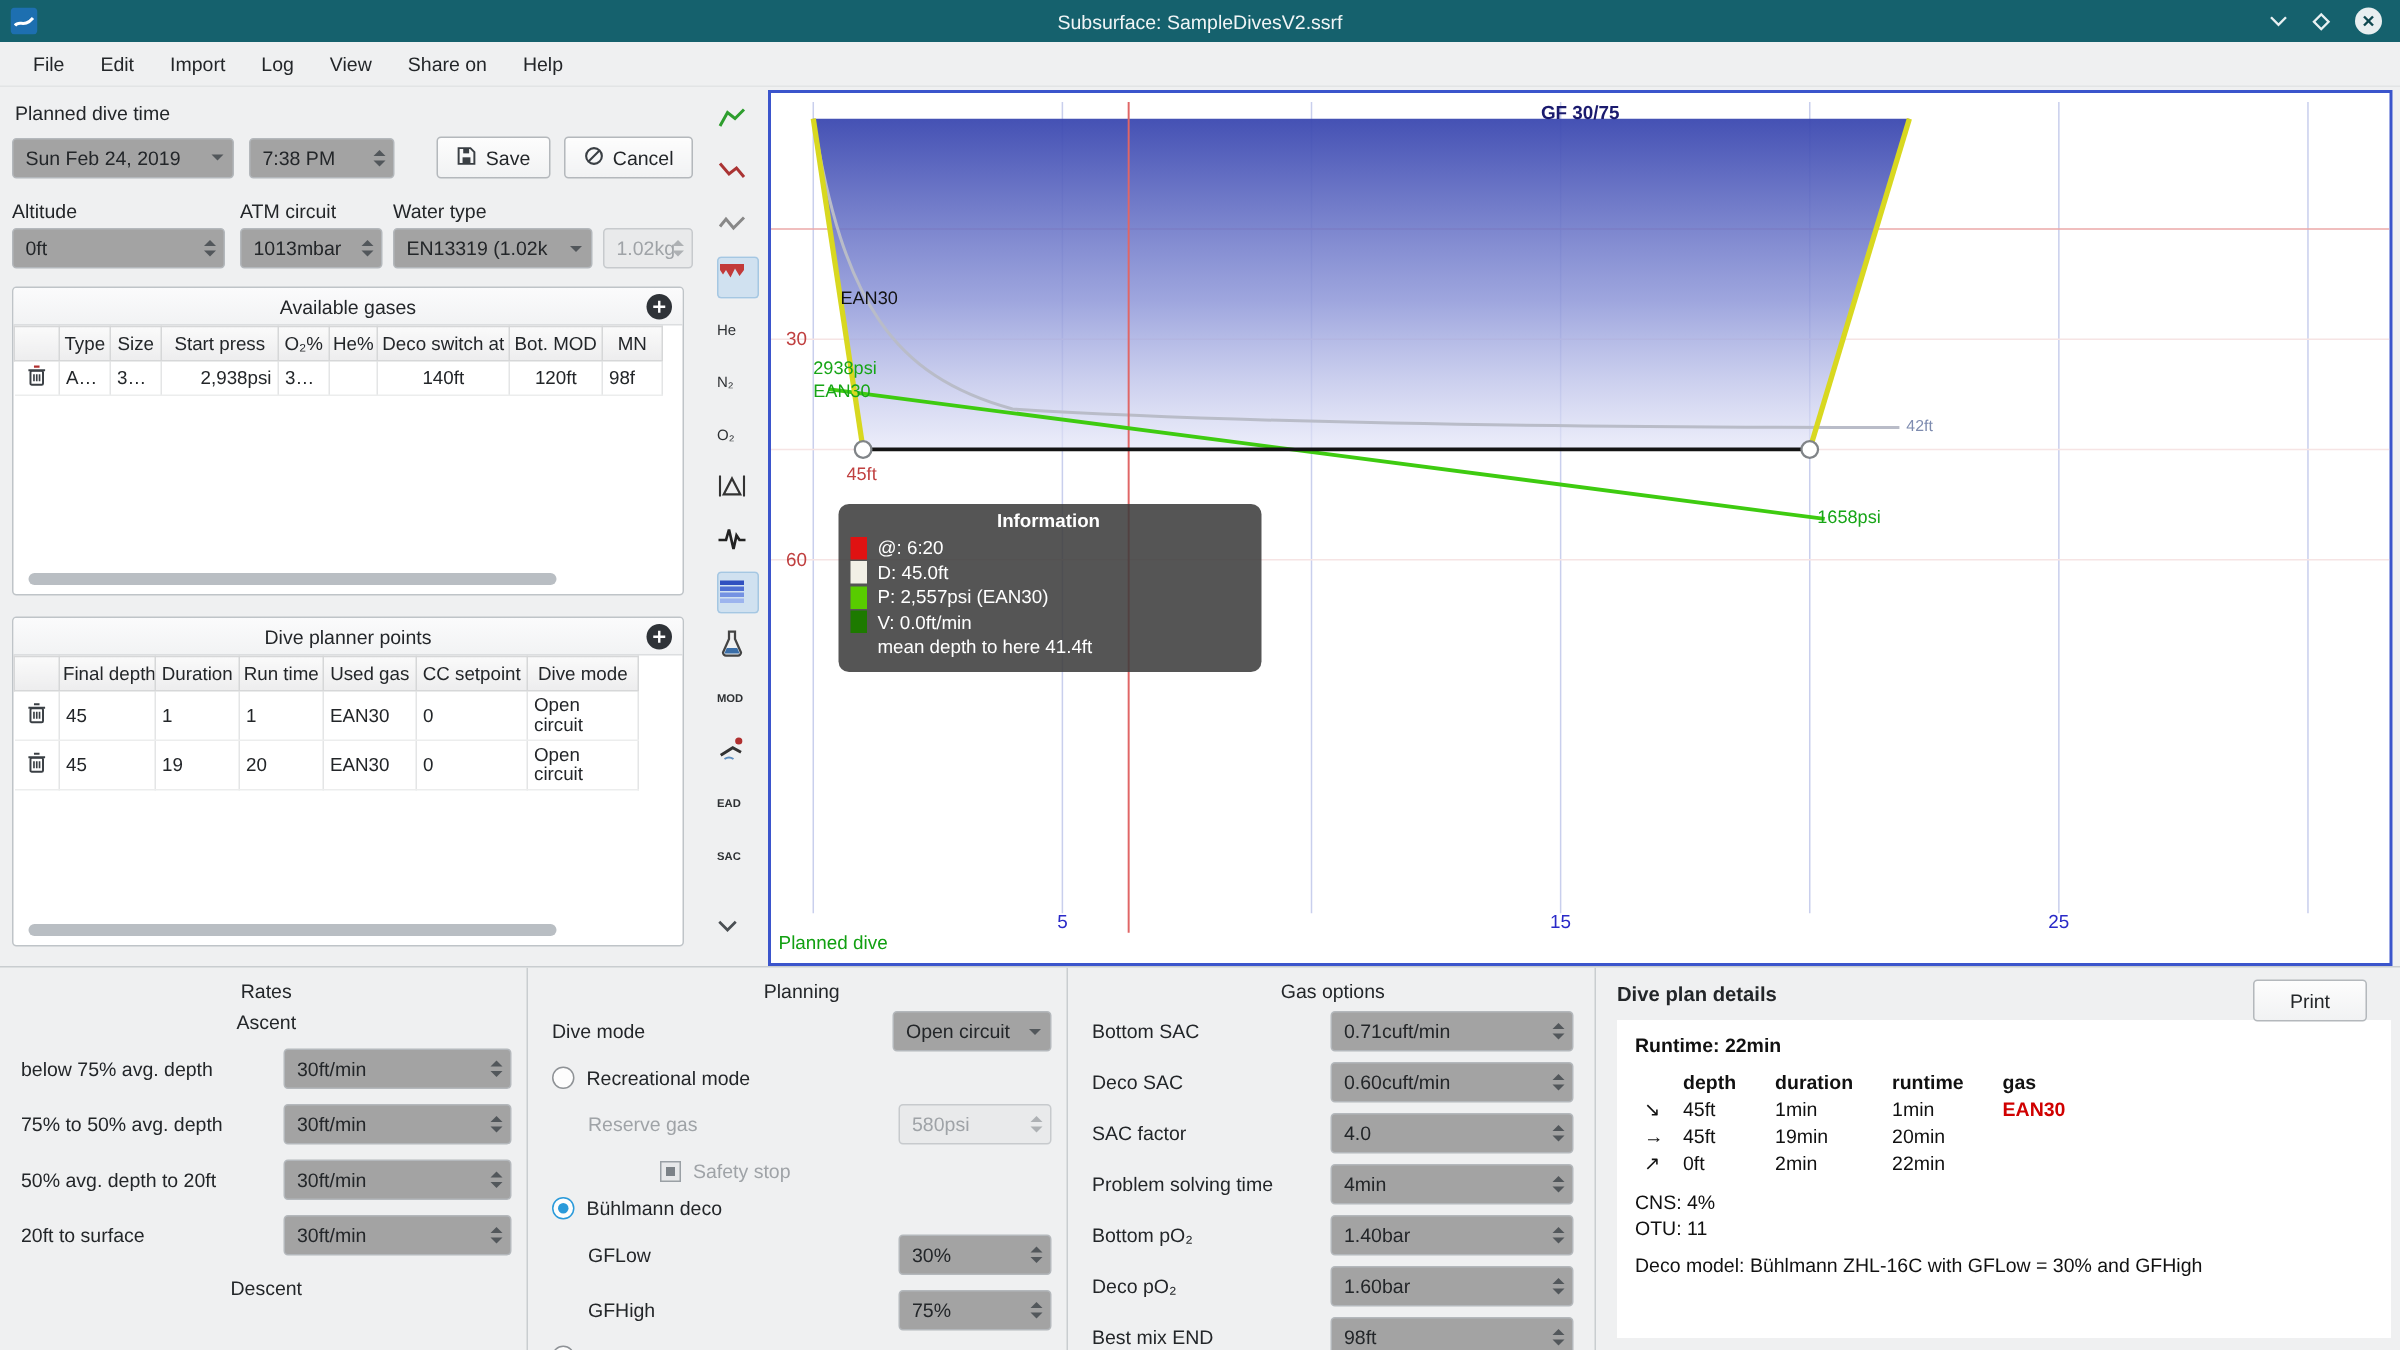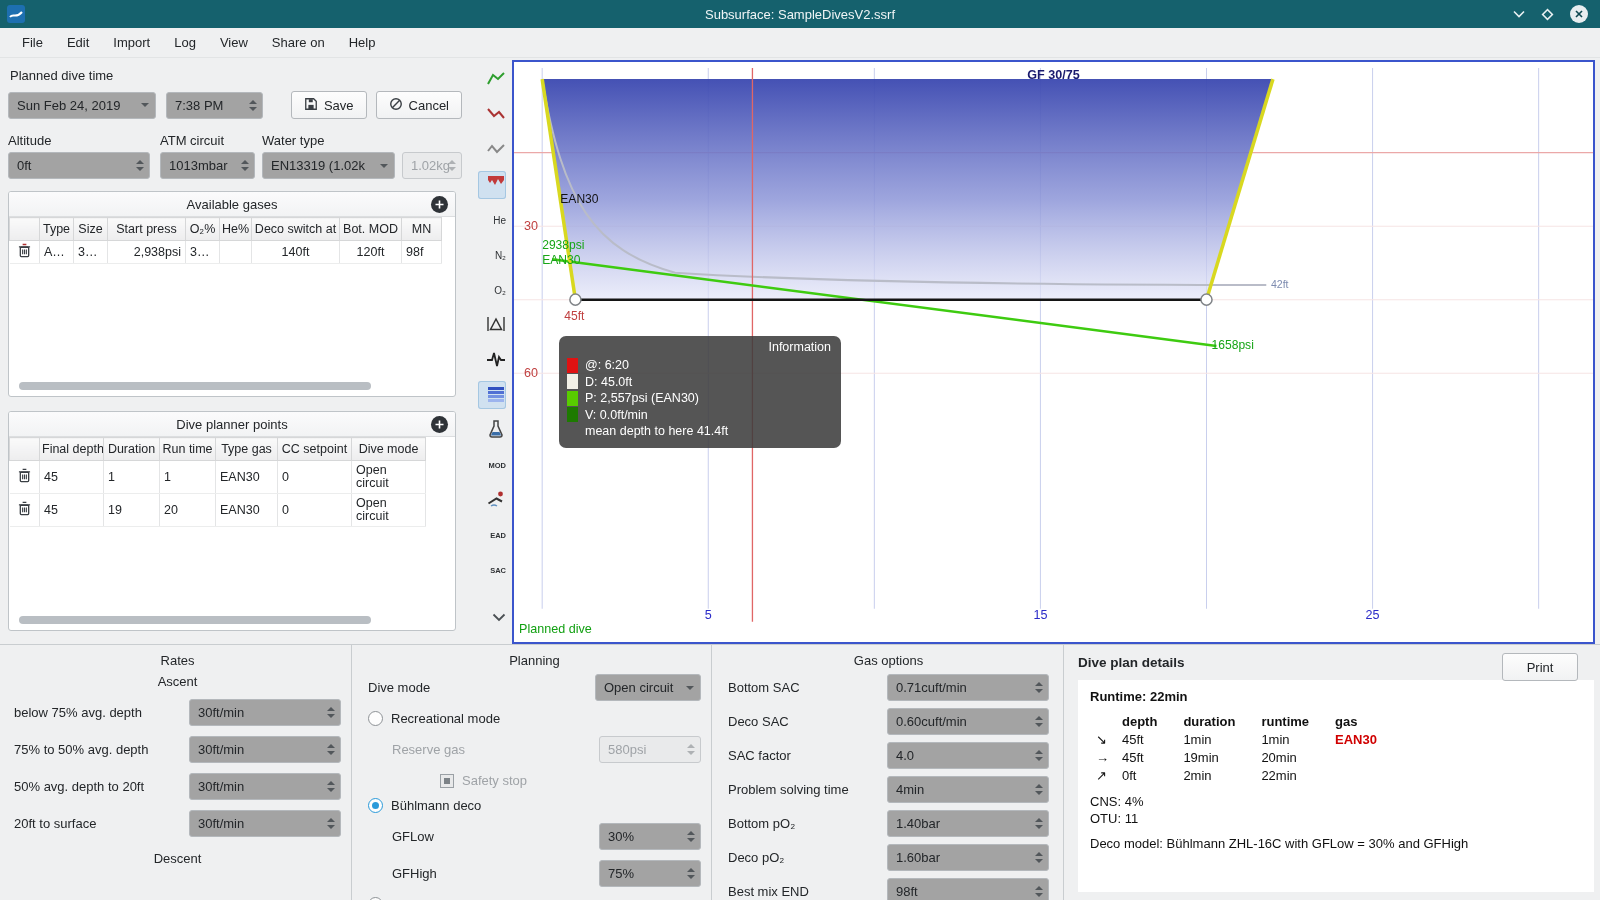--- a/index.html
+++ b/index.html
@@ -46,21 +46,21 @@
   .add-btn{position:absolute;right:7px;top:4px;width:17px;height:17px;border-radius:50%;background:#2f3338;display:flex;align-items:center;justify-content:center;border:none;padding:0}
   .gtable{border-collapse:collapse;table-layout:fixed;font-size:12.5px;margin-top:0}
   .gtable th{font-weight:normal;background:linear-gradient(#fafafa,#ededee);border:1px solid #d6d7d8;padding:4px 2px;white-space:nowrap;overflow:hidden;text-align:center}
   .gtable td{border-right:1px solid #e4e5e6;border-bottom:1px solid #eceded;padding:3px 4px;white-space:nowrap;overflow:hidden;background:#fff}
   .gtable td.icon-cell{text-align:center;padding:2px}
   .gtable td.wrap{white-space:normal;line-height:13px}
   .hscroll{position:absolute;left:10px;bottom:6px;width:352px;height:8px;border-radius:4px;background:#b9bec3}
 
   
   .toolbar-col{width:40px;min-width:40px;display:flex;flex-direction:column;align-items:center;padding:8px 0 6px 0}
-  .tb{width:28px;height:28px;display:flex;align-items:center;justify-content:flex-end;border:none;background:transparent;border-radius:3px;margin-bottom:7px;padding:0}
+  .tb{width:28px;height:28px;display:flex;align-items:center;justify-content:flex-start;border:none;background:transparent;border-radius:3px;margin-bottom:7px;padding:0}
   .tb.active{background:#d0e1f0;box-shadow:inset 0 0 0 1px #a5c7e2}
   .tb .tb-text{font-size:10px;color:#2e3134}
   .tb .tb-small{font-size:7.5px;font-weight:bold;color:#2e3134;letter-spacing:0}
   .tb-chev{margin-top:auto}
 
   
   .chart-wrap{flex:1;margin:2px 5px 0 0;border:2px solid #3b55cc;background:#fff;position:relative;overflow:hidden}
   .chart-wrap svg{display:block;width:100%;height:100%}
   .grid-v{stroke:#c9cfed;stroke-width:1}
   .grid-h{stroke:#eba8a8;stroke-width:1}
@@ -74,21 +74,21 @@
   text{font-family:"Liberation Sans",sans-serif}
   .gf-label{fill:#1a1a6e;font-size:12.5px;font-weight:bold}
   .xtick{fill:#2a2ac8;font-size:12.5px}
   .ytick{fill:#c04040;font-size:12.5px}
   .gas-label{fill:#121212;font-size:12px}
   .press-label{fill:#17a517;font-size:12px}
   .depth-label{fill:#c04040;font-size:12px}
   .mean-label{fill:#7e8cb0;font-size:10.5px}
   .planned-label{fill:#12a012;font-size:12.5px}
   .chart-tooltip{position:absolute;left:45px;top:274px;width:282px;background:rgba(60,60,60,.87);border-radius:7px;color:#fff;padding:4px 10px 8px 8px;font-size:12.5px}
-  .tt-title{text-align:right;font-weight:normal;margin-bottom:3px}
+  .tt-title{text-align:center;font-weight:bold;margin-bottom:3px}
   .tt-row{display:flex;align-items:center;gap:7px;line-height:16.5px}
   .tt-chip{width:11px;height:15px;flex:none}
 
   
   .bottom-row{display:flex;height:256px;background:#eff0f1;border-top:1px solid #c9cdd0;overflow:hidden}
   .panel{overflow:hidden}
   .panel-title{text-align:center;margin-bottom:6px;padding-top:2px}
   .panel-subtitle{text-align:center;margin:6px 0 10px}
   .panel-rates{width:352px;border-right:1px solid #c9cdd0;padding:6px 10px 0 14px}
   .panel-planning{width:360px;border-right:1px solid #c9cdd0;padding:6px 10px 0 16px}
@@ -307,21 +307,21 @@
             <col style="width:62px">
             <col style="width:74px">
             <col style="width:74px">
           </colgroup>
         <tbody>
             <tr>
           <th></th>
           <th>Final depth</th>
           <th>Duration</th>
           <th>Run time</th>
-          <th>Type gas</th>
+          <th>Used gas</th>
           <th>CC setpoint</th>
           <th>Dive mode</th>
         </tr>
         <tr>
           <td class="icon-cell"><svg width="13" height="15" viewBox="0 0 14 16">
                   <rect x="2.5" y="4.5" width="9" height="10" rx="1" fill="none" stroke="#3a3f44" stroke-width="1.4"></rect>
                   <line x1="1" y1="4" x2="13" y2="4" stroke="#3a3f44" stroke-width="1.4"></line>
                   <line x1="5" y1="1.5" x2="9" y2="1.5" stroke="#3a3f44" stroke-width="1.4"></line>
                   <line x1="5" y1="7" x2="5" y2="12" stroke="#3a3f44" stroke-width="1.2"></line>
                   <line x1="7" y1="7" x2="7" y2="12" stroke="#3a3f44" stroke-width="1.2"></line>

